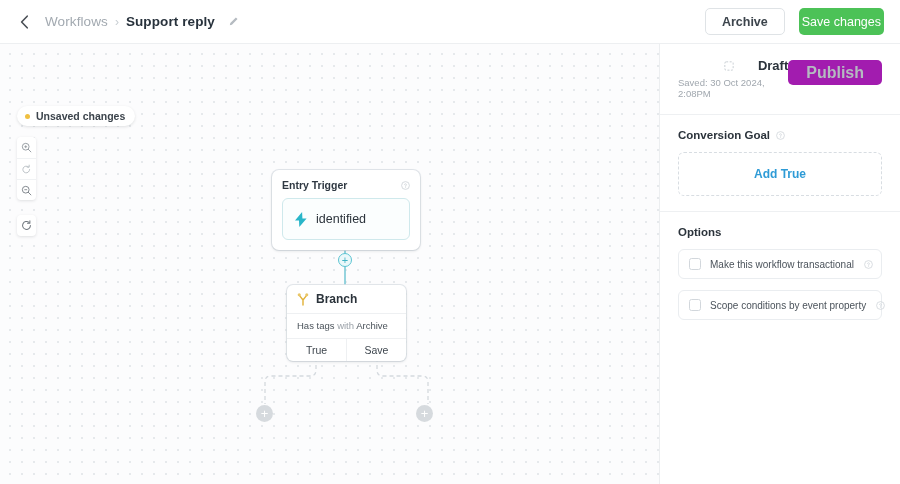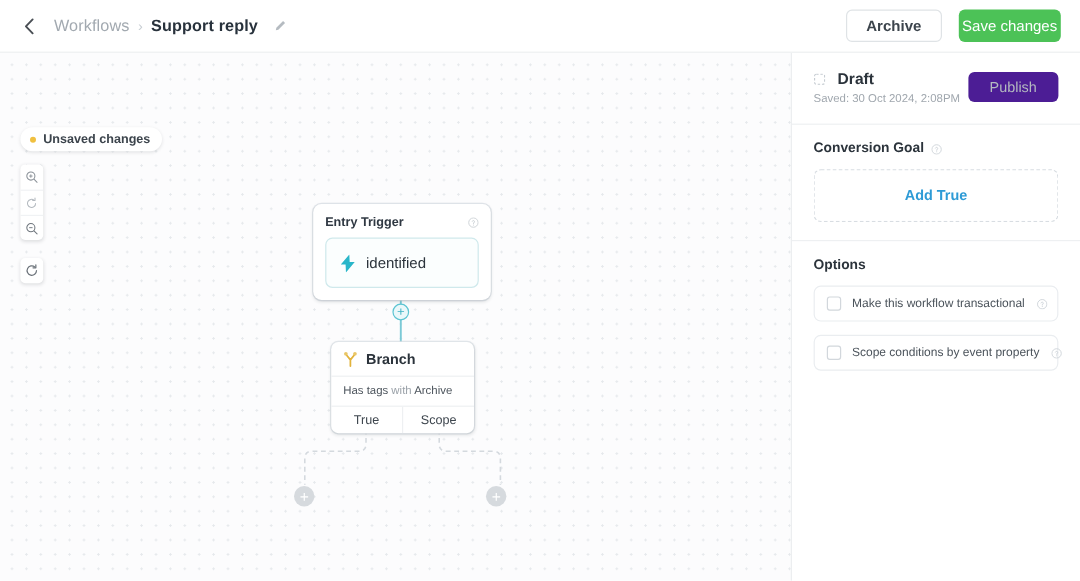--- a/index.html
+++ b/index.html
@@ -91,21 +91,21 @@
   .tool-single {
     position: absolute; left: 17px; top: 171px;
     width: 19px; height: 21px;
     background: #fff; border-radius: 4px;
     box-shadow: 0 1px 3px rgba(30,40,50,.13);
     display: flex; align-items: center; justify-content: center;
     cursor: pointer; color: #6e757c; z-index: 6;
   }
 
   
-  .flow { position: absolute; left: 5px; top: 0; width: 724px; height: 440px; }
+  .flow { position: absolute; left: 16px; top: 0; width: 724px; height: 440px; }
   .flow-svg { position: absolute; left: 0; top: 0; width: 660px; height: 440px; }
 
   .node-trigger {
     position: absolute; left: 256px; top: 126px;
     width: 148px;
     background: #fff; border-radius: 7px;
     box-shadow: 0 1px 3px rgba(30,40,50,.14), 0 0 0 1px rgba(220,226,231,.75);
     padding: 9px 10px 10px 10px; z-index: 5;
   }
   .trigger-head { display: flex; align-items: center; margin-bottom: 7px; }
@@ -159,29 +159,29 @@
   .plus-left  { left: 240px; top: 361px; }
   .plus-right { left: 400px; top: 361px; }
 
   
   .panel { width: 240px; flex: 0 0 240px; background: #fff; }
   .panel-sec { padding: 14px 18px 15px 18px; }
   .sec-divider { border-top: 1px solid #eef0f2; }
 
   .status-row { display: flex; align-items: flex-start; }
   .status-left { flex: 1; min-width: 0; }
-  .status-title-row { display: flex; align-items: center; gap: 10px; }
+  .status-title-row { display: flex; align-items: center; gap: 24px; justify-content: flex-end; }
   .draft-ico { color: #c4cad0; display: flex; align-items: center; }
   .draft-label { font-size: 13px; font-weight: 700; color: #2b333b; }
   .saved-text { font-size: 9.5px; color: #a0a7ae; margin-top: 4px; }
   .btn-publish {
     height: 25px; padding: 0 18px; border: none; border-radius: 5px;
-    background: #4c1d95; color: #b4bac0;
-    font-size: 12px; font-family: inherit; cursor: default;
-    display: flex; align-items: center; margin-top: 2px;
+    background: #a21caf; color: #b4bac0;
+    font-size: 16px; font-family: inherit; cursor: default;
+    display: flex; align-items: center; margin-top: 2px; font-weight: bold;
   }
 
   .sec-title { font-size: 11.5px; font-weight: 700; color: #2b333b; display: flex; align-items: center; gap: 5px; }
   .goal-box {
     margin-top: 11px; height: 44px;
     border: 1px dashed #d8dde2; border-radius: 6px;
     display: flex; align-items: center; justify-content: center;
     cursor: pointer;
   }
   .goal-link { font-size: 12px; font-weight: 700; color: #2e9bd6; }
@@ -308,21 +308,21 @@
             </span>
             <span class="branch-title">Branch</span>
           </div>
           <div class="branch-cond">
             <span>Has tags</span>
             <span class="cond-soft">with</span>
             <span>Archive</span>
           </div>
           <div class="branch-legs">
             <div class="leg">True</div>
-            <div class="leg">Scope</div>
+            <div class="leg">Save</div>
           </div>
         </div>
 
         <div class="plus-gray plus-left">+</div>
         <div class="plus-gray plus-right">+</div>
       </div>
     </div>
 
     <div class="panel">
 

